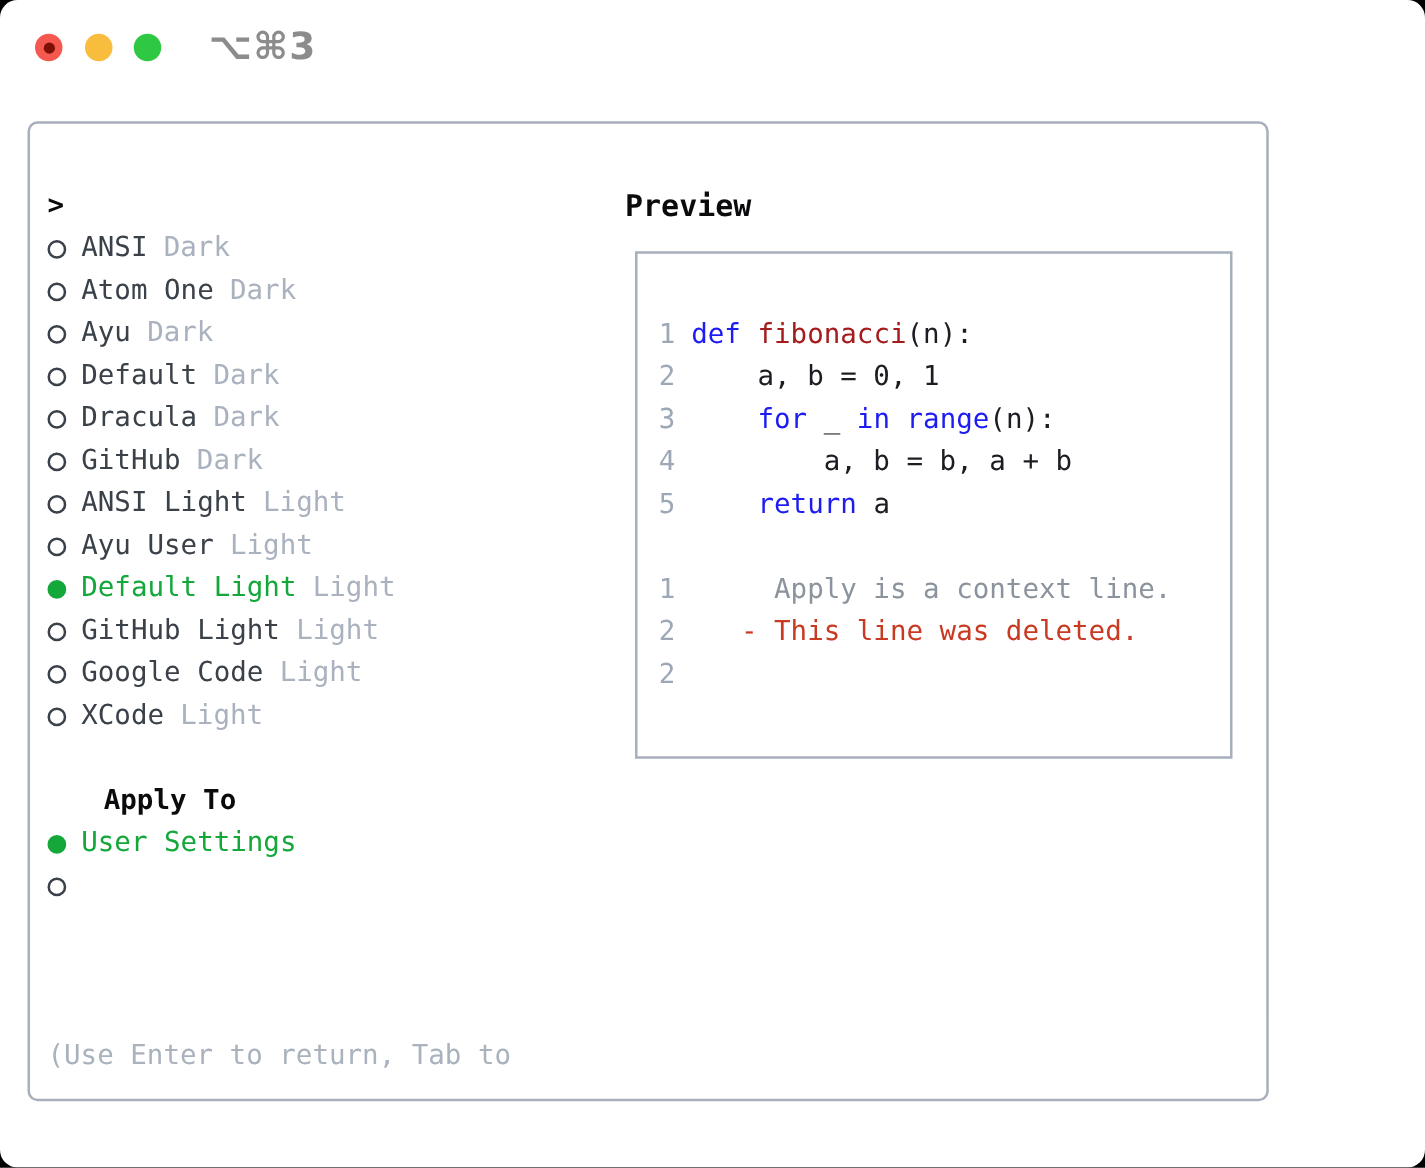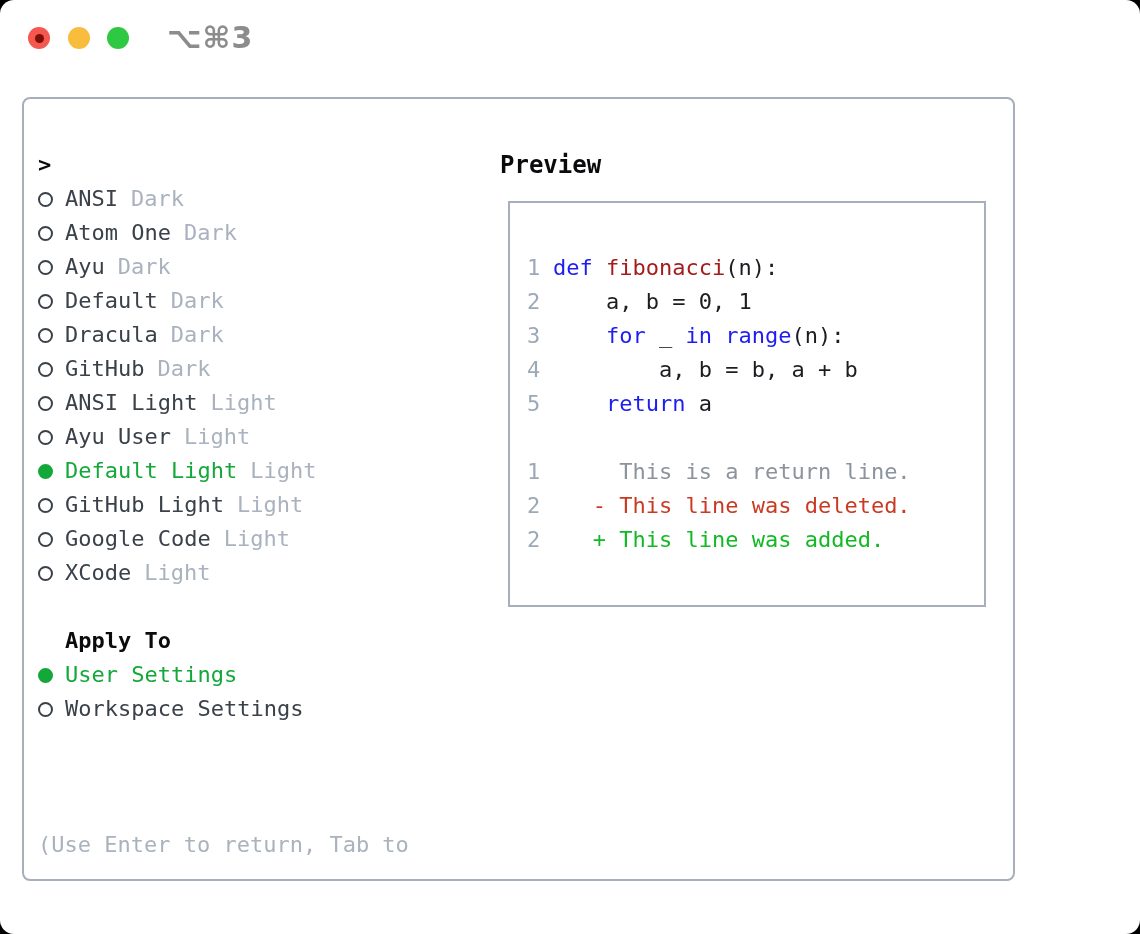--- a/index.html
+++ b/index.html
@@ -27,21 +27,21 @@
   .row{height:34px;line-height:34px;font-size:22px;display:flex;align-items:center;white-space:pre;}
   .marker-col{width:27px;flex:0 0 27px;display:flex;align-items:center;}
   .cursor{font-weight:bold;color:var(--header_black);font-size:22px;line-height:34px;}
   .header{font-weight:bold;color:var(--header_black);}
   .radio{width:15px;height:15px;border-radius:50%;border:2px solid var(--item_text);box-sizing:border-box;background:transparent;}
   .radio.filled{background:var(--selection_green);border-color:var(--selection_green);}
   .item-name{color:var(--item_text);}
   .item-tag{color:var(--tag_gray);margin-left:13px;}
   .sel .item-name{color:var(--selection_green);}
   .blank-row{height:34px;}
-  .apply-indent{margin-left:27px;}
+  .apply-indent{margin-left:45px;}
   .help{margin-top:0;font-size:22px;line-height:34px;color:var(--help_gray);white-space:pre;}
   
   .preview-header{position:absolute;left:476px;top:49px;height:34px;line-height:34px;font-size:24px;font-weight:bold;color:var(--header_black);}
   .preview-box{
     position:absolute;left:484px;top:102px;width:478px;height:406px;
     border:2px solid var(--panel_border);box-sizing:border-box;background:#fff;
     padding:48px 0 0 17px;overflow:hidden;
   }
   .pline{height:34px;line-height:34px;font-size:22px;white-space:pre;display:flex;}
   .ln{display:inline-block;width:13px;margin-right:13px;color:var(--line_number);flex:0 0 13px;}
@@ -90,41 +90,41 @@
         </div>
 
       <div class="blank-row"></div>
 
       <div class="row">
         <span class="header apply-indent">Apply To</span>
       </div>
 
       <div id="apply-list">
           <div class="row sel"><span class="marker-col"><span class="radio filled"></span></span><span class="item-name">User Settings</span></div>
-          <div class="row"><span class="marker-col"><span class="radio"></span></span><span class="item-name">Workspace Settings</span></div>
+          <div class="row"><span class="marker-col"><span class="radio"></span></span></div>
         </div>
 
       <div class="blank-row"></div>
 
       <div class="help">
         <div>(Use Enter to return, Tab to</div>
         <div>change focus)</div>
       </div>
     </div>
 
     <div class="preview-header">Preview</div>
 
     <div class="preview-box">
       <div id="preview-lines">
           <div class="pline"><span class="ln">1</span><span class="code"><span class="seg-keyword">def</span><span class="seg-plain"> </span><span class="seg-function">fibonacci</span><span class="seg-plain">(n):</span></span></div>
           <div class="pline"><span class="ln">2</span><span class="code"><span class="seg-plain">    a, b = 0, 1</span></span></div>
           <div class="pline"><span class="ln">3</span><span class="code"><span class="seg-plain">    </span><span class="seg-keyword">for</span><span class="seg-plain"> _ </span><span class="seg-keyword">in</span><span class="seg-plain"> </span><span class="seg-keyword">range</span><span class="seg-plain">(n):</span></span></div>
           <div class="pline"><span class="ln">4</span><span class="code"><span class="seg-plain">        a, b = b, a + b</span></span></div>
           <div class="pline"><span class="ln">5</span><span class="code"><span class="seg-plain">    </span><span class="seg-keyword">return</span><span class="seg-plain"> a</span></span></div>
           <div class="pline"><span class="ln"></span><span class="code"></span></div>
-          <div class="pline"><span class="ln">1</span><span class="code"><span class="seg-context">     This is a return line.</span></span></div>
+          <div class="pline"><span class="ln">1</span><span class="code"><span class="seg-context">     Apply is a context line.</span></span></div>
           <div class="pline"><span class="ln">2</span><span class="code"><span class="seg-deleted">   - This line was deleted.</span></span></div>
-          <div class="pline"><span class="ln">2</span><span class="code"><span class="seg-added">   + This line was added.</span></span></div>
+          <div class="pline"><span class="ln">2</span></div>
         </div>
     </div>
 
   </div>
 </div>
 
 </body></html>

